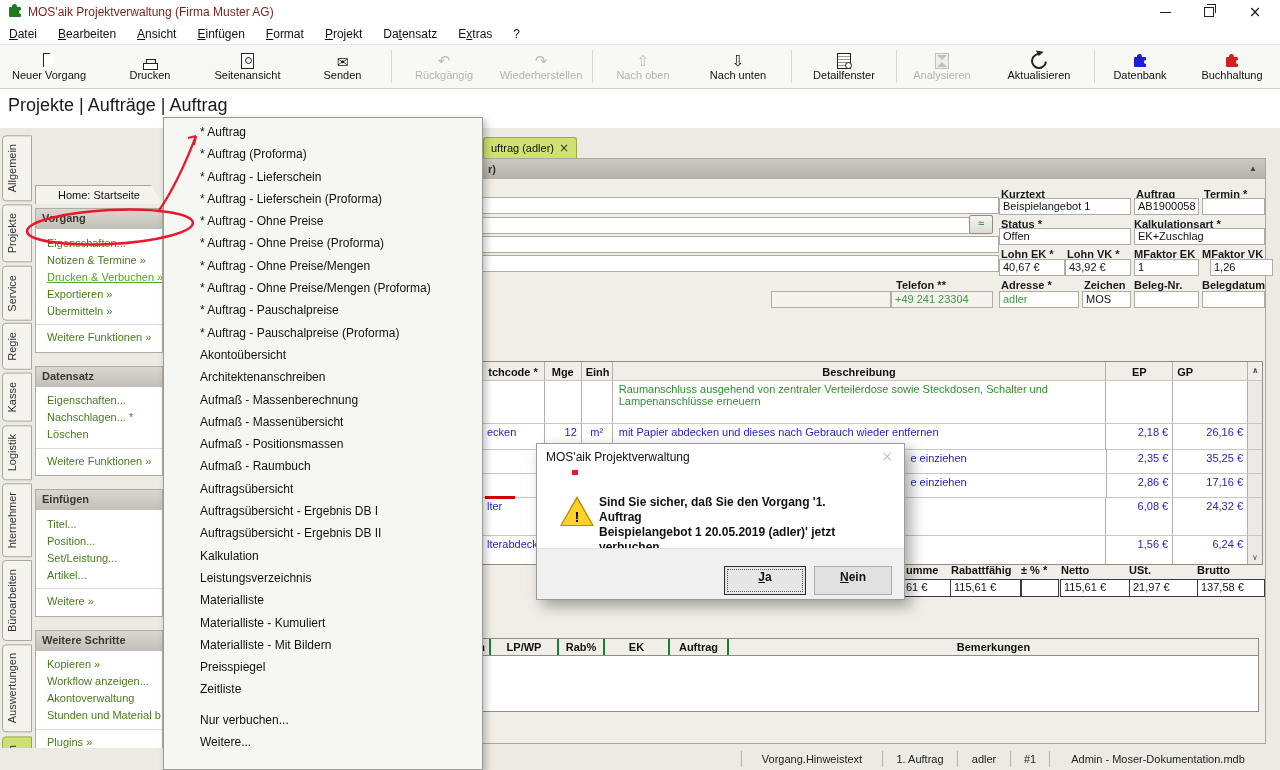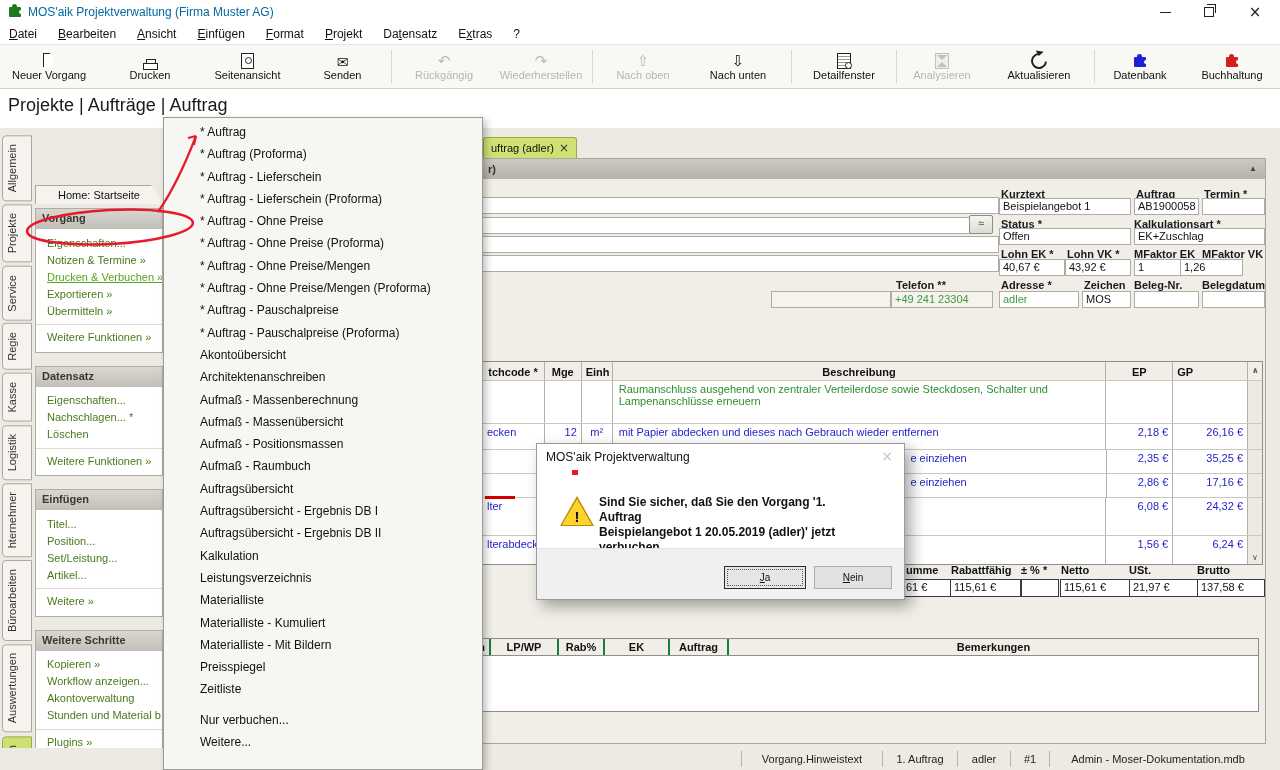--- a/index.html
+++ b/index.html
@@ -1,21 +1,21 @@
 <!DOCTYPE html>
 <html><head>
 <meta charset="utf-8">
 <style>
   html,body{margin:0;padding:0;}
   body{width:1280px;height:770px;position:relative;overflow:hidden;
        font-family:"Liberation Sans","DejaVu Sans",sans-serif;background:#fff;color:#111;}
   .abs{position:absolute;}
   
   .titlebar{left:0;top:0;width:1280px;height:24px;background:#fff;}
-  .title-text{left:28px;top:5px;font-size:12px;color:#0369a1;}
+  .title-text{left:28px;top:5px;font-size:12px;color:#7f1d1d;}
   .puzzle{width:12px;height:10px;border-radius:1px;position:absolute;}
   .puzzle::before{content:'';position:absolute;width:5px;height:5px;border-radius:50%;
       background:inherit;top:-3px;left:3px;}
   .puzzle::after{content:'';position:absolute;width:4px;height:4px;border-radius:50%;
       background:#fff;right:-2px;top:3px;}
   .pz-green{background:#1f7a1f;}
   .pz-blue{background:#1f1fd4;}
   .pz-red{background:#d41f1f;}
   .winbtn{top:0;width:34px;height:24px;display:flex;align-items:center;justify-content:center;
       font-family:"DejaVu Sans",sans-serif;font-size:13px;color:#222;}
@@ -155,22 +155,22 @@
   .warn::before{content:'';position:absolute;left:0;top:0;
       border-left:17px solid transparent;border-right:17px solid transparent;border-bottom:30px solid #b98c00;}
   .warn::after{content:'';position:absolute;left:2px;top:3px;
       border-left:15px solid transparent;border-right:15px solid transparent;border-bottom:26px solid #ffd22e;}
   .warn span{position:absolute;left:0;width:34px;bottom:1px;text-align:center;
       font-weight:bold;font-size:15px;color:#111;z-index:2;}
   .dlg-msg{position:absolute;left:62px;top:51px;width:262px;font-size:12px;font-weight:bold;
       color:#111;line-height:15px;white-space:pre-line;}
   .dlg-btnrow{position:absolute;left:0;bottom:0;width:100%;height:50px;background:#f0f0f0;
       border-top:1px solid #e0e0e0;}
-  .btn{position:absolute;height:23px;background:#e1e1e1;border:1px solid #adadad;
-      font-size:10px;text-align:center;line-height:21px;box-sizing:border-box;}
+  .btn{position:absolute;height:29px;background:#e1e1e1;border:1px solid #adadad;
+      font-size:12px;text-align:center;line-height:21px;box-sizing:border-box;font-weight:bold;}
   .btn.default{border:1px solid #2b2b2b;outline:1px dotted #555;outline-offset:-4px;background:#e6e6e6;}
   .btn u{text-decoration:underline;}
   
   .annot{left:0;top:0;width:1280px;height:770px;z-index:60;pointer-events:none;}
 </style>
 </head>
 <body>
 
 <div class="abs titlebar">
   <span class="puzzle pz-green" style="left:9px;top:7px;"></span>
@@ -377,21 +377,21 @@
   <span class="flabel" style="left:963px;top:59px;">Kalkulationsart *</span>
   <div class="ffield" style="left:963px;top:69px;width:123px;">EK+Zuschlag</div>
 
   <span class="flabel" style="left:830px;top:89px;">Lohn EK *</span>
   <div class="ffield" style="left:828px;top:100px;width:58px;">40,67 €</div>
   <span class="flabel" style="left:896px;top:89px;">Lohn VK *</span>
   <div class="ffield" style="left:894px;top:100px;width:58px;">43,92 €</div>
   <span class="flabel" style="left:963px;top:89px;">MFaktor EK</span>
   <div class="ffield" style="left:963px;top:100px;width:57px;">1</div>
   <span class="flabel" style="left:1031px;top:89px;">MFaktor VK</span>
-  <div class="ffield" style="left:1009px;top:100px;width:55px;">1,26</div>
+  <div class="ffield" style="left:1039px;top:100px;width:55px;">1,26</div>
 
   <div class="ffield" style="left:600px;top:132px;width:112px;background:#f4f3ee;"></div>
   <span class="flabel" style="left:725px;top:120px;">Telefon **</span>
   <div class="ffield green-val" style="left:720px;top:132px;width:94px;background:#f4f3ee;">+49 241 23304</div>
   <span class="flabel" style="left:830px;top:120px;">Adresse *</span>
   <div class="ffield green-val" style="left:828px;top:132px;width:72px;">adler</div>
   <span class="flabel" style="left:913px;top:120px;">Zeichen</span>
   <div class="ffield" style="left:911px;top:132px;width:41px;">MOS</div>
   <span class="flabel" style="left:963px;top:120px;">Beleg-Nr.</span>
   <div class="ffield" style="left:963px;top:132px;width:57px;"></div>

